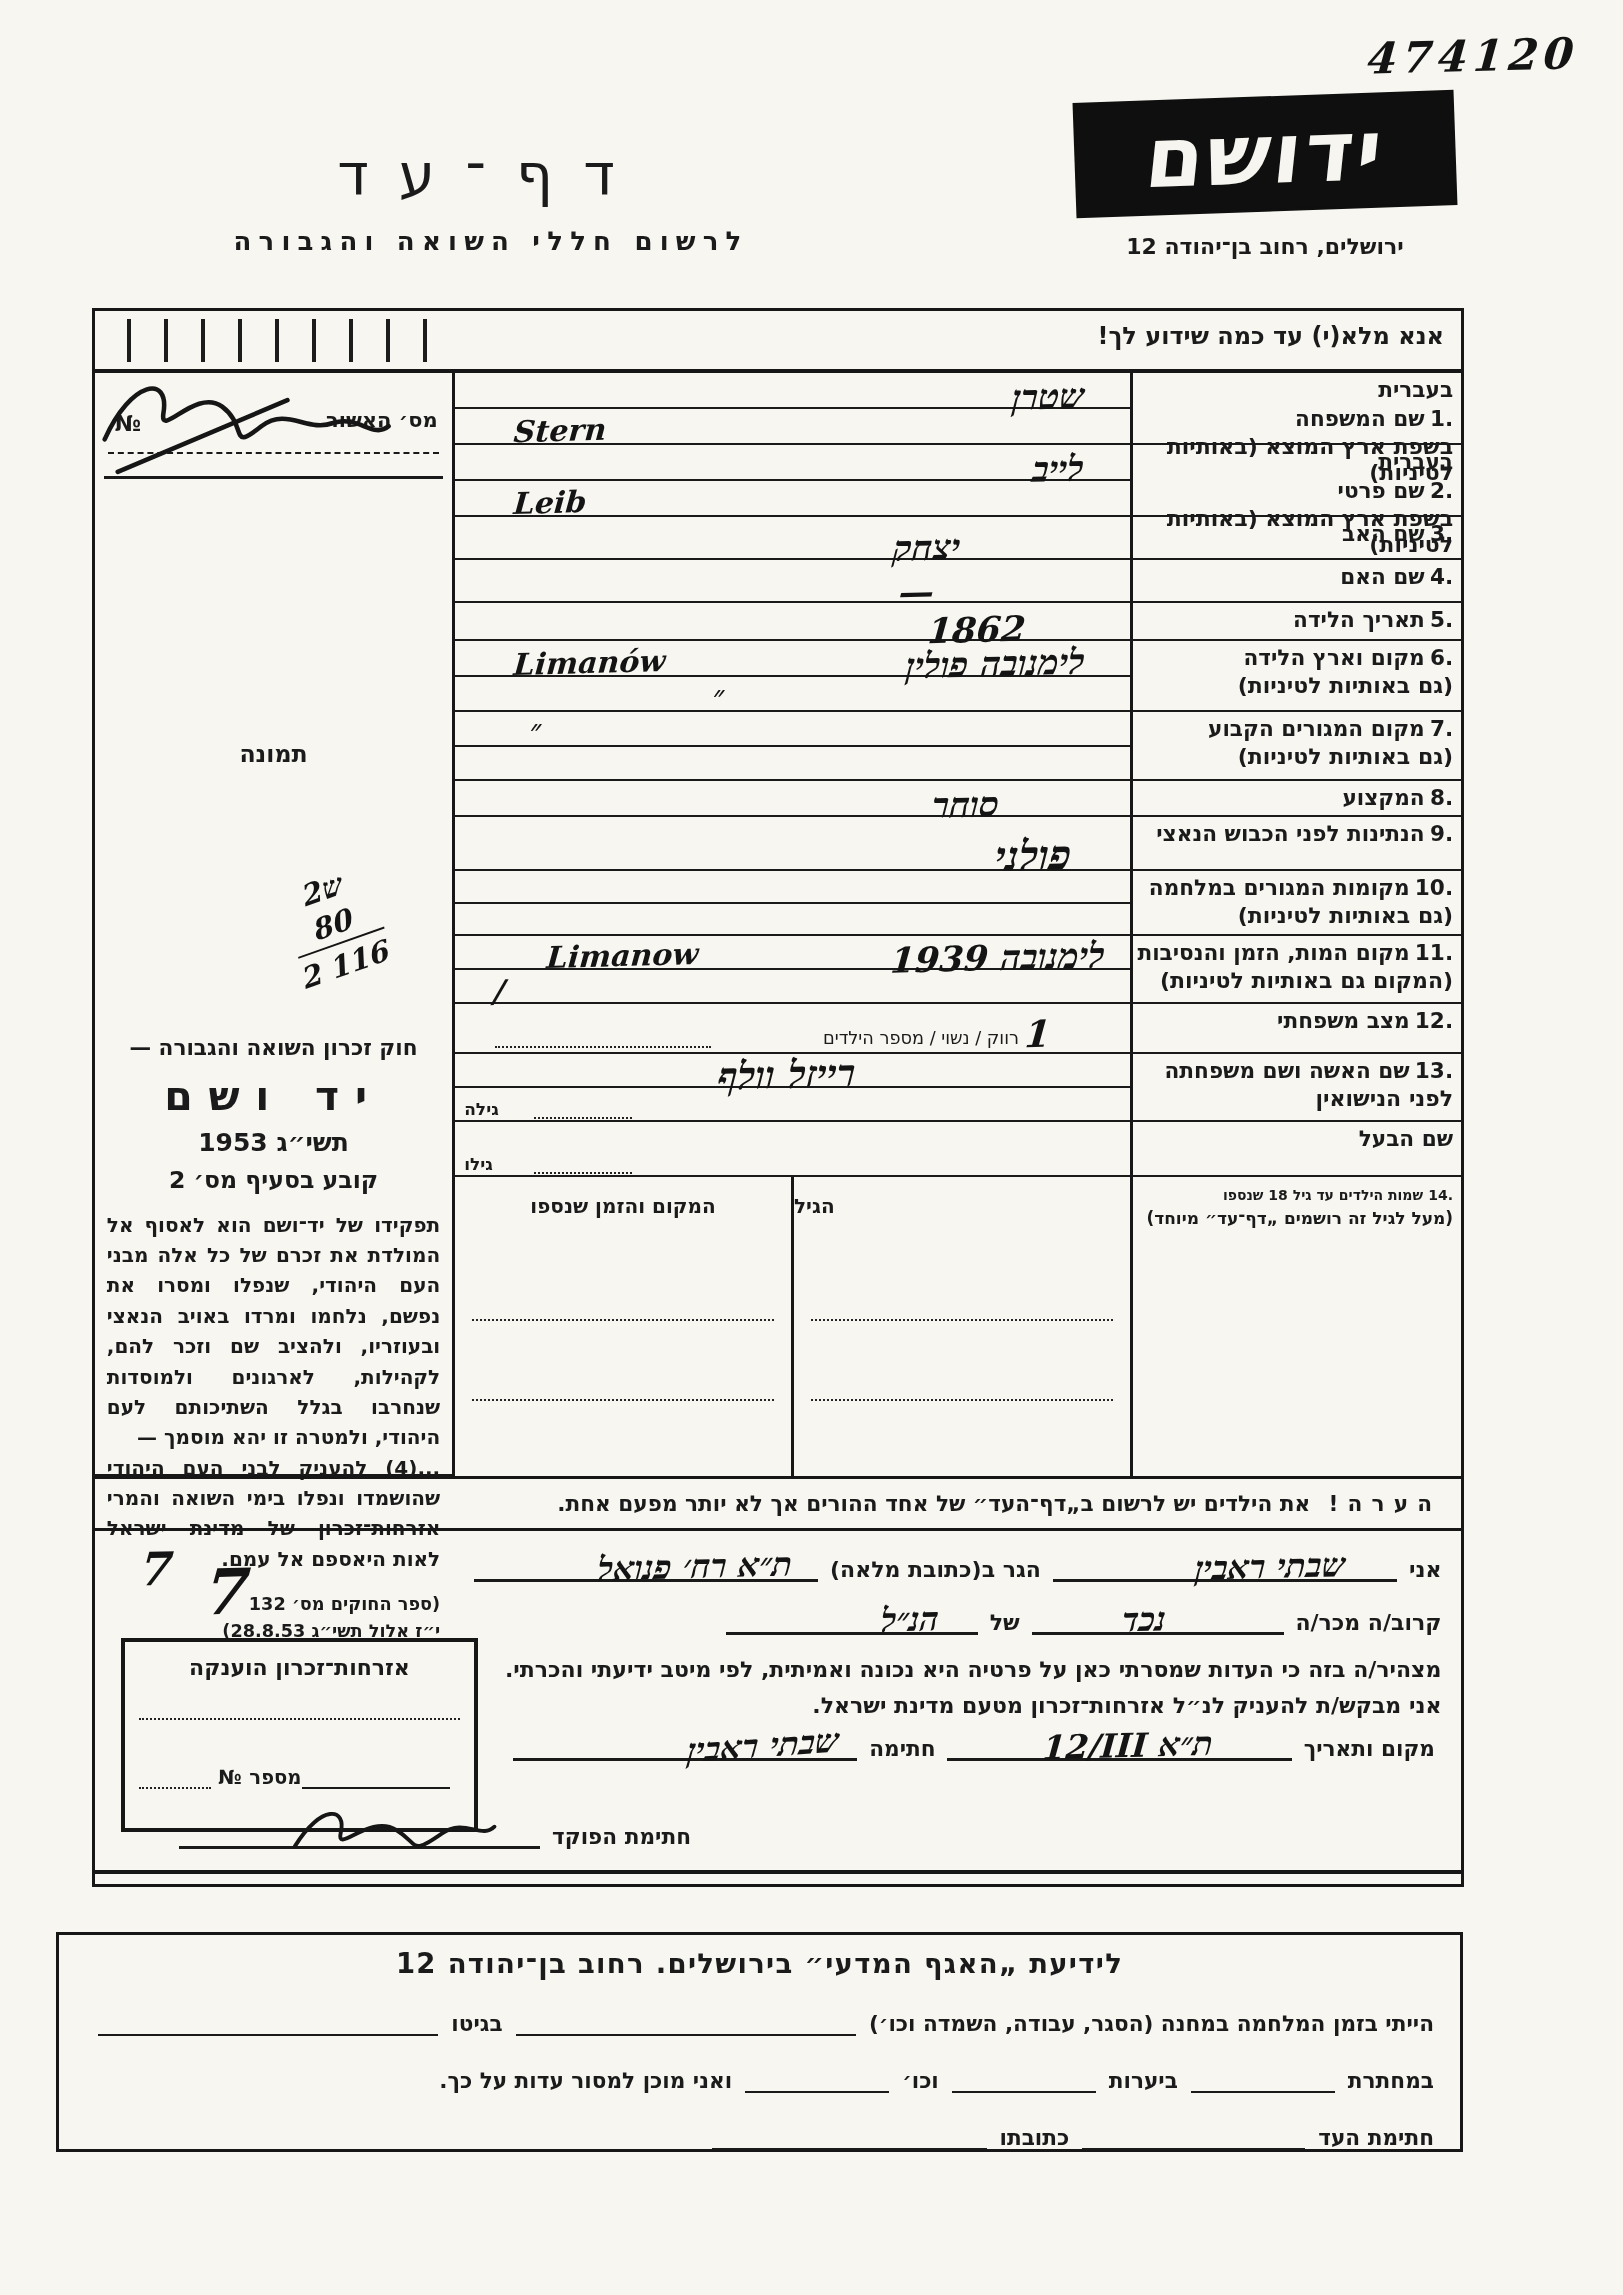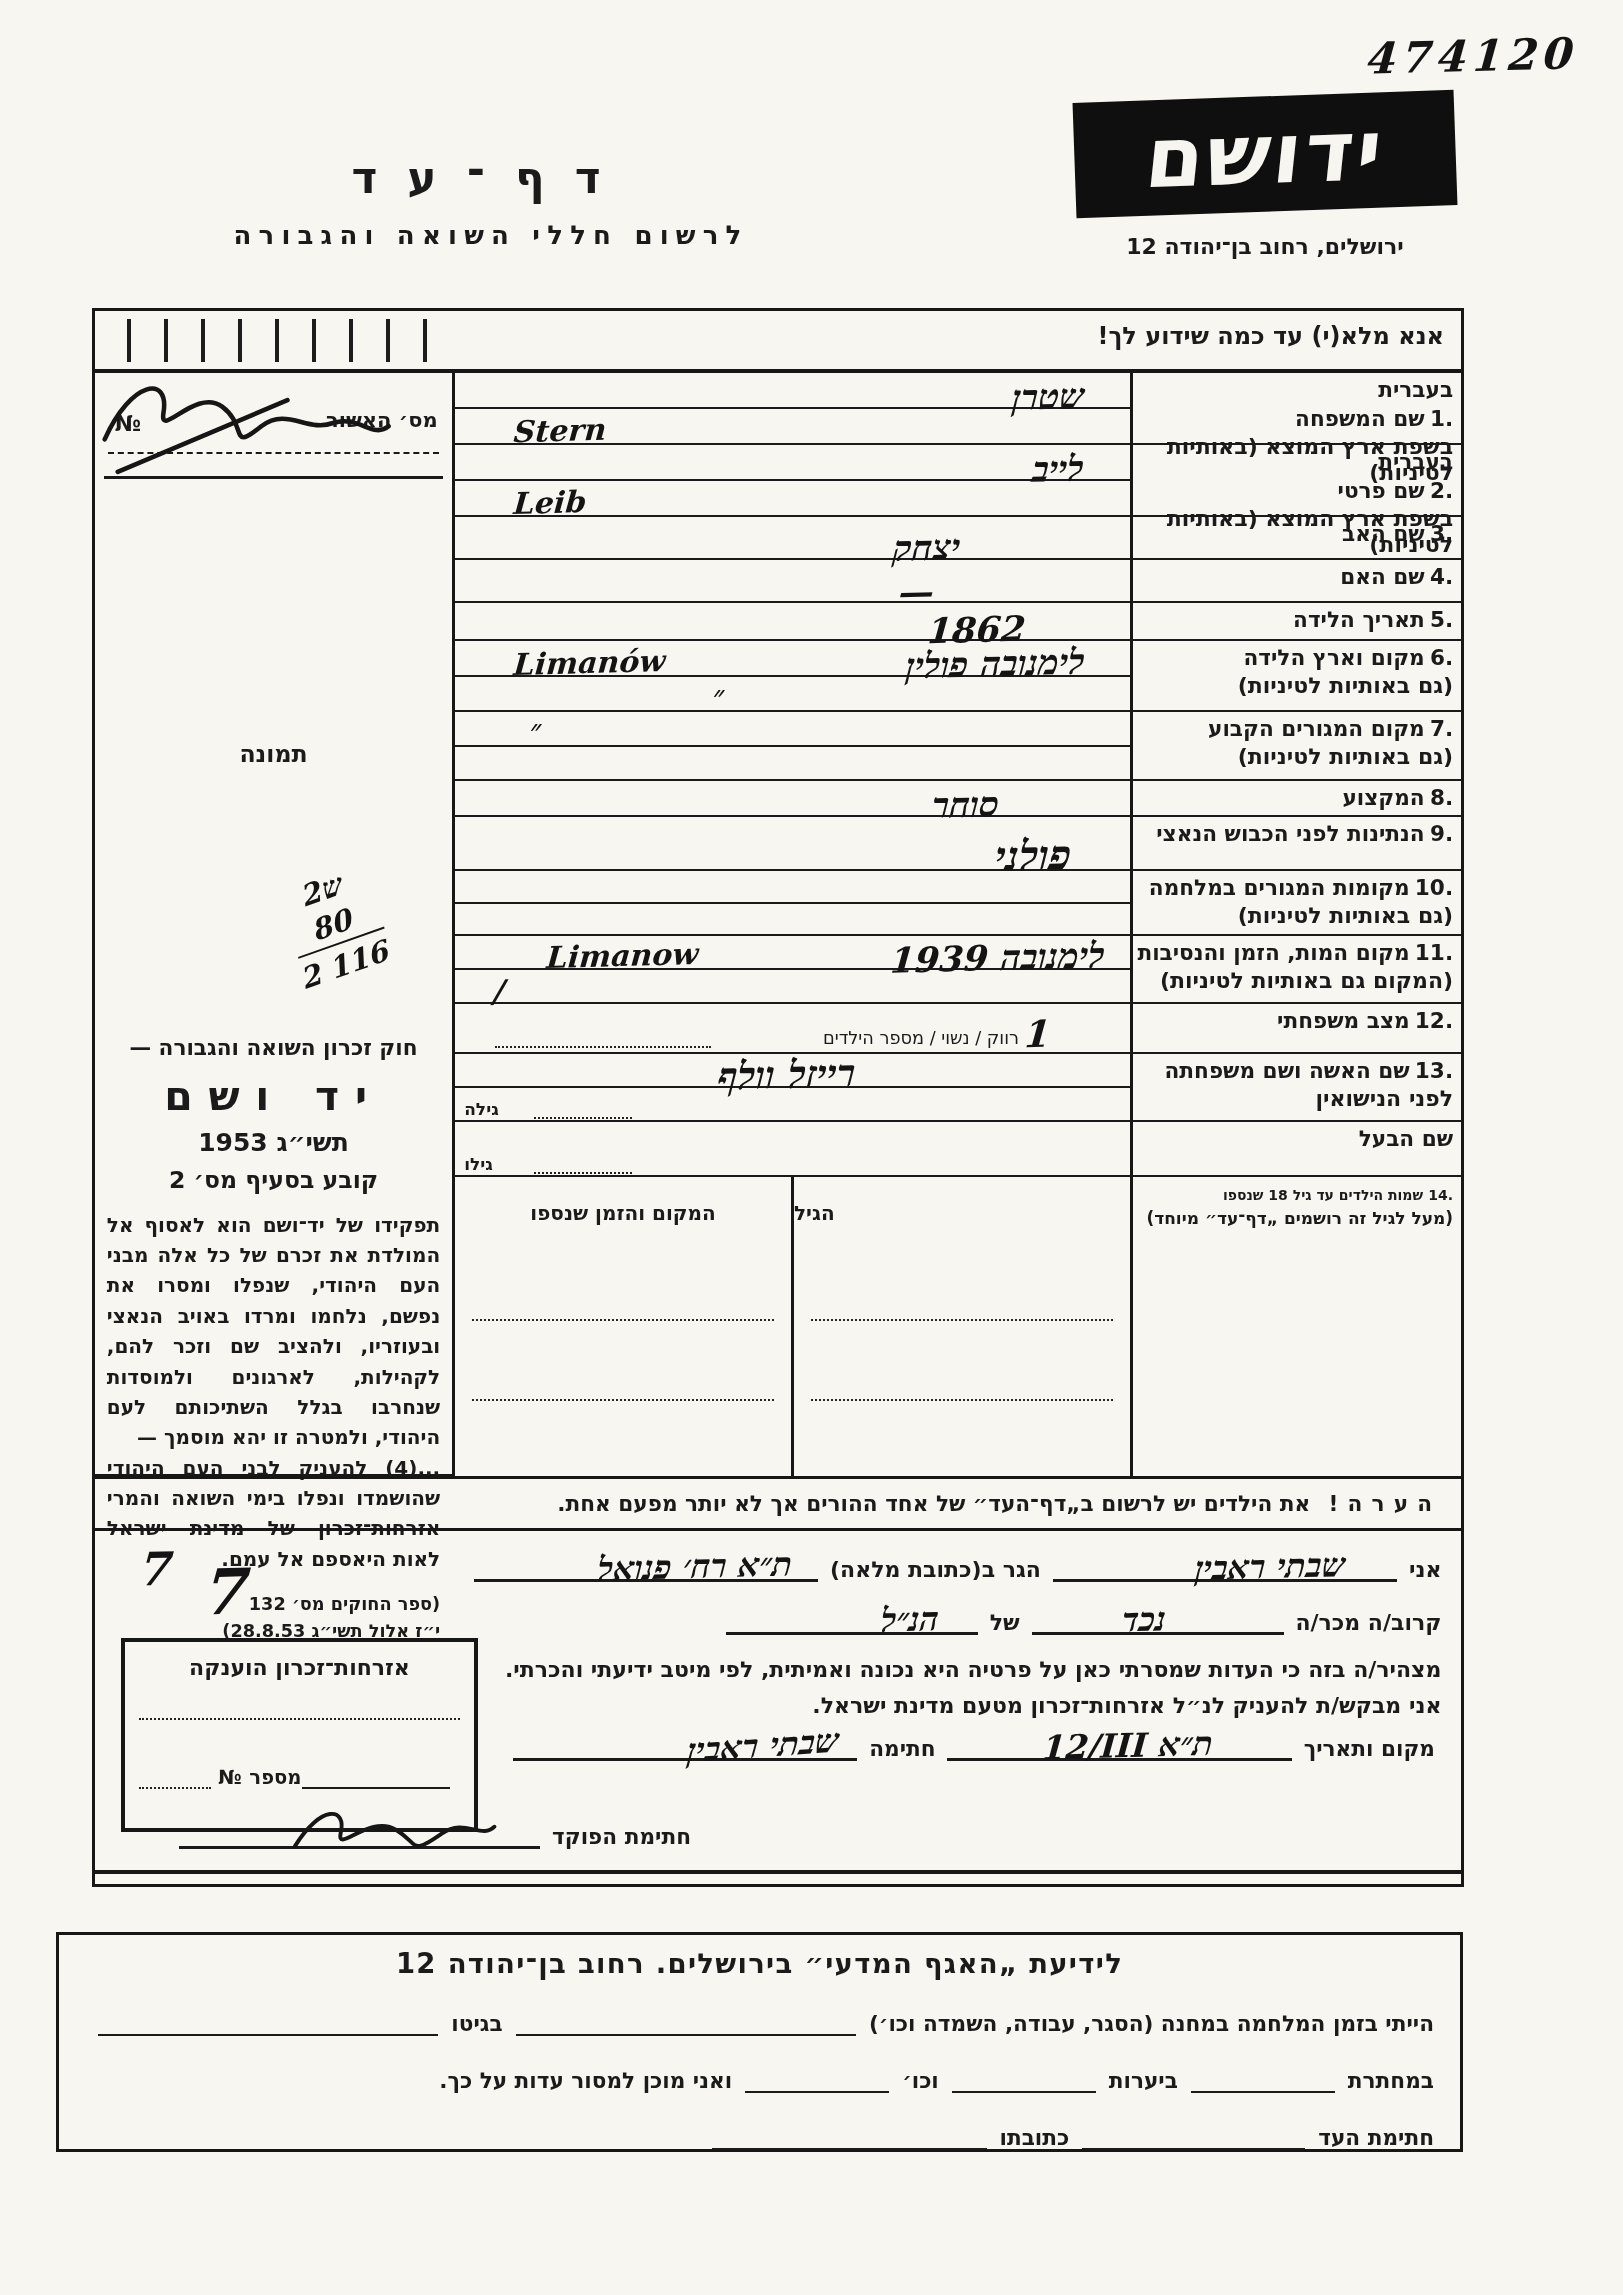--- a/index.html
+++ b/index.html
@@ -4,21 +4,21 @@
 <style>
   html,body{margin:0;padding:0;background:#9a9a98;}
   .page{
     position:relative; width:1623px; height:2295px; margin:0 auto;
     background:#f7f6f1; color:#1b1b1b; overflow:hidden;
     font-family:"DejaVu Sans", sans-serif; direction:rtl;
   }
   
   .hdr-left{position:absolute; top:121px; left:154px; width:674px; text-align:center;}
   .org-line{font-size:27.5px; font-weight:bold; letter-spacing:4.6px; padding-bottom:9.2px; border-bottom:5.9px solid #181818;}
-  .form-title{margin-top:31px; font-size:44px; font-weight:bold; letter-spacing:30px;}
+  .form-title{margin-top:20px; font-size:58px; font-weight:normal; letter-spacing:30px;}
   .form-subtitle{margin-top:17px; font-size:26px; font-weight:bold; letter-spacing:7.2px;}
   .logo{position:absolute; left:1077px; top:99px; width:376px; height:110px; background:#0f0f0f;
         transform:rotate(-2deg); display:flex; align-items:center; justify-content:center; box-shadow:0 0 0 2.6px #0f0f0f;}
   .logo-text{color:#f6f5ef; font-size:84px; font-weight:bold; transform:skewX(-8deg); letter-spacing:2.6px;}
   .logo-addr{position:absolute; left:1077px; top:234px; width:376px; text-align:center; font-size:22px; font-weight:bold;}
   .doc-num{position:absolute; left:1368px; top:31px; font-family:"DejaVu Serif",serif; font-style:italic; font-weight:bold;
            font-size:43px; direction:ltr; transform:rotate(-5deg); letter-spacing:5.2px;}
   
   .hw{font-family:"DejaVu Serif", serif; font-style:italic; font-weight:bold; color:#141414;
       transform:skewX(-6deg) rotate(-1.5deg); white-space:nowrap;}
@@ -68,21 +68,21 @@
   .inline-dots{position:absolute; right:419px; bottom:3.9px; width:216px; border-bottom:2.6px dotted #222;}
   .hw-one{position:absolute; right:79px; bottom:-3.9px; font-size:37px;}
   .age-lbl{position:absolute; left:9.2px; bottom:1.3px; font-size:17px; font-weight:bold;}
   .age-dots{position:absolute; left:79px; bottom:1.3px; width:98px; border-bottom:2.6px dotted #222;}
   
   .ctable{display:flex; height:301px;}
   .ctable .col{display:flex; flex-direction:column; box-sizing:border-box;}
   .c-label{width:331px; border-left:3.9px solid #171717; padding:9.2px 7.9px 0 3.9px; text-align:right;}
   .c-age{width:115px; border-left:3.3px solid #171717; text-align:left;}
   .c-place{flex:1; text-align:center;}
-  .chead{font-size:20px; font-weight:bold; padding-top:24px; height:65px; box-sizing:border-box;}
+  .chead{font-size:20px; font-weight:bold; padding-top:17px; height:65px; box-sizing:border-box;}
   .c-label .l1{font-size:14px; font-weight:bold; line-height:1.3;}
   .c-label .l2{font-size:17px; font-weight:bold; margin-top:3.9px;}
   .drow{flex:1; margin:0 17px; border-bottom:2.6px dotted #242424;}
   .drow.last{border-bottom:none;}
   .dcol{flex:1; display:flex; flex-direction:column;}
   
   .note{position:absolute; top:1165px; left:0; right:0; height:55px; border-top:3.9px solid #171717; border-bottom:3.9px solid #171717;
         box-sizing:border-box; display:flex; align-items:center; padding:0 19.6px; font-size:21.6px; font-weight:bold;}
   .note-title{letter-spacing:9.2px; margin-left:18.3px;}
   .decl{position:absolute; right:19.6px; left:367px;}

